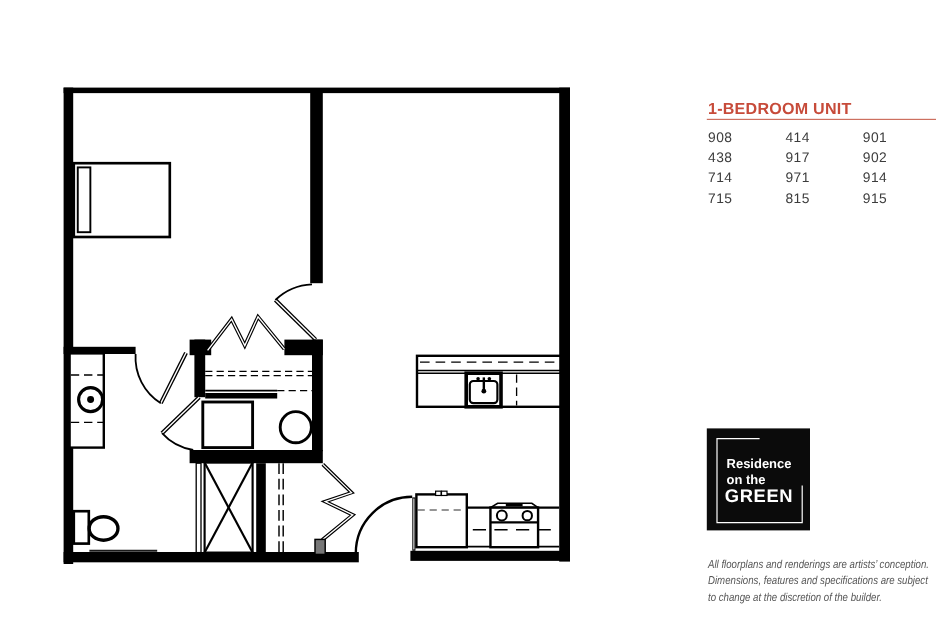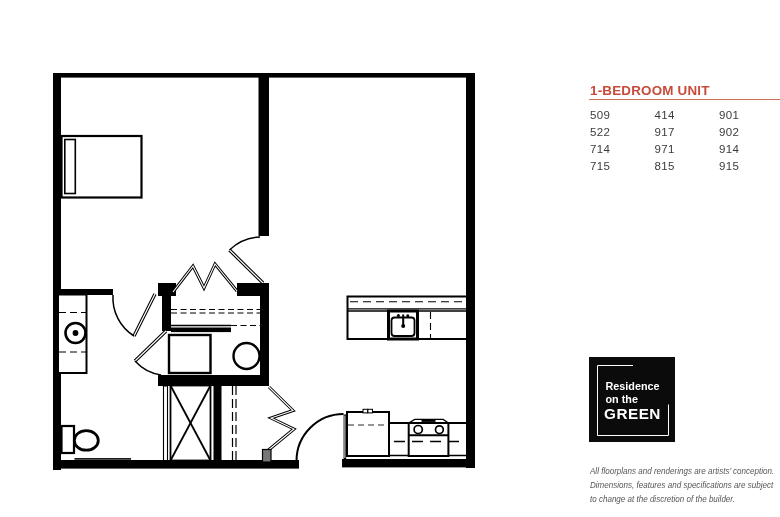--- a/index.html
+++ b/index.html
@@ -179,22 +179,22 @@
 
   <line x1="394" y1="441.5" x2="465" y2="441.5" stroke-width="1.3" stroke-dasharray="11 7"></line>
 </g>
 </svg>
 
 <div class="hd">1-BEDROOM UNIT</div>
 
 <div class="rule"></div>
 
 <div class="units">
-<div><span>509</span><span>414</span><span>901</span></div>
-<div><span>522</span><span>917</span><span>902</span></div>
+<div><span>908</span><span>414</span><span>901</span></div>
+<div><span>438</span><span>917</span><span>902</span></div>
 <div><span>714</span><span>971</span><span>914</span></div>
 <div><span>715</span><span>815</span><span>915</span></div>
 </div>
 
 <div class="logo">
 <svg width="86" height="87" viewBox="0 0 86 87">
 
   <g stroke="#fff" stroke-width="1" fill="none">
   <polyline points="44,8.5 8.5,8.5 8.5,78.5 79.5,78.5 79.5,47.5"></polyline>
   </g>

